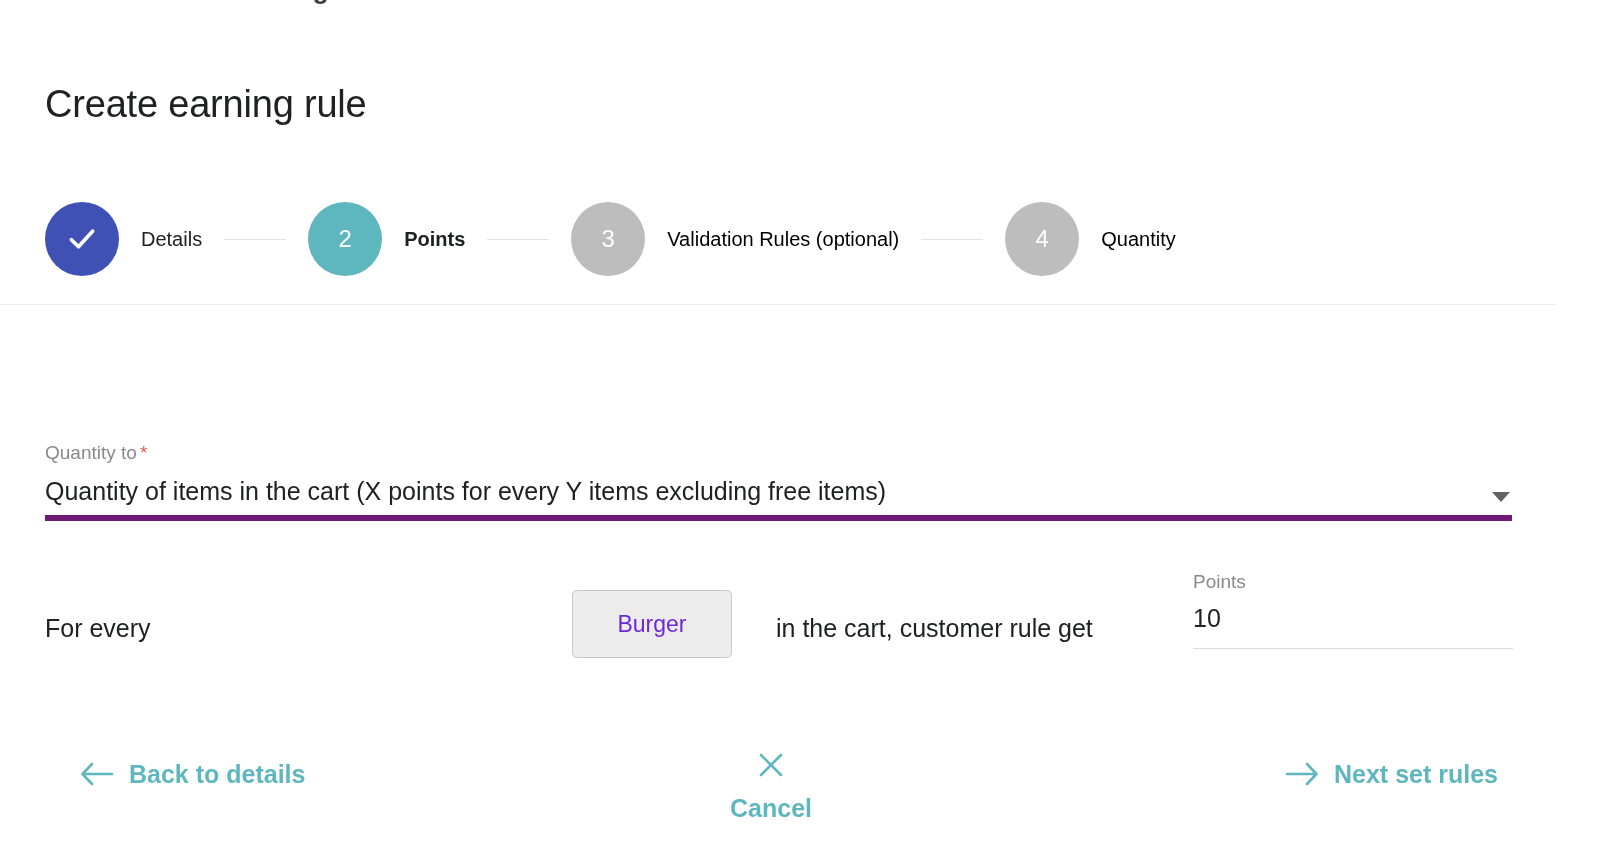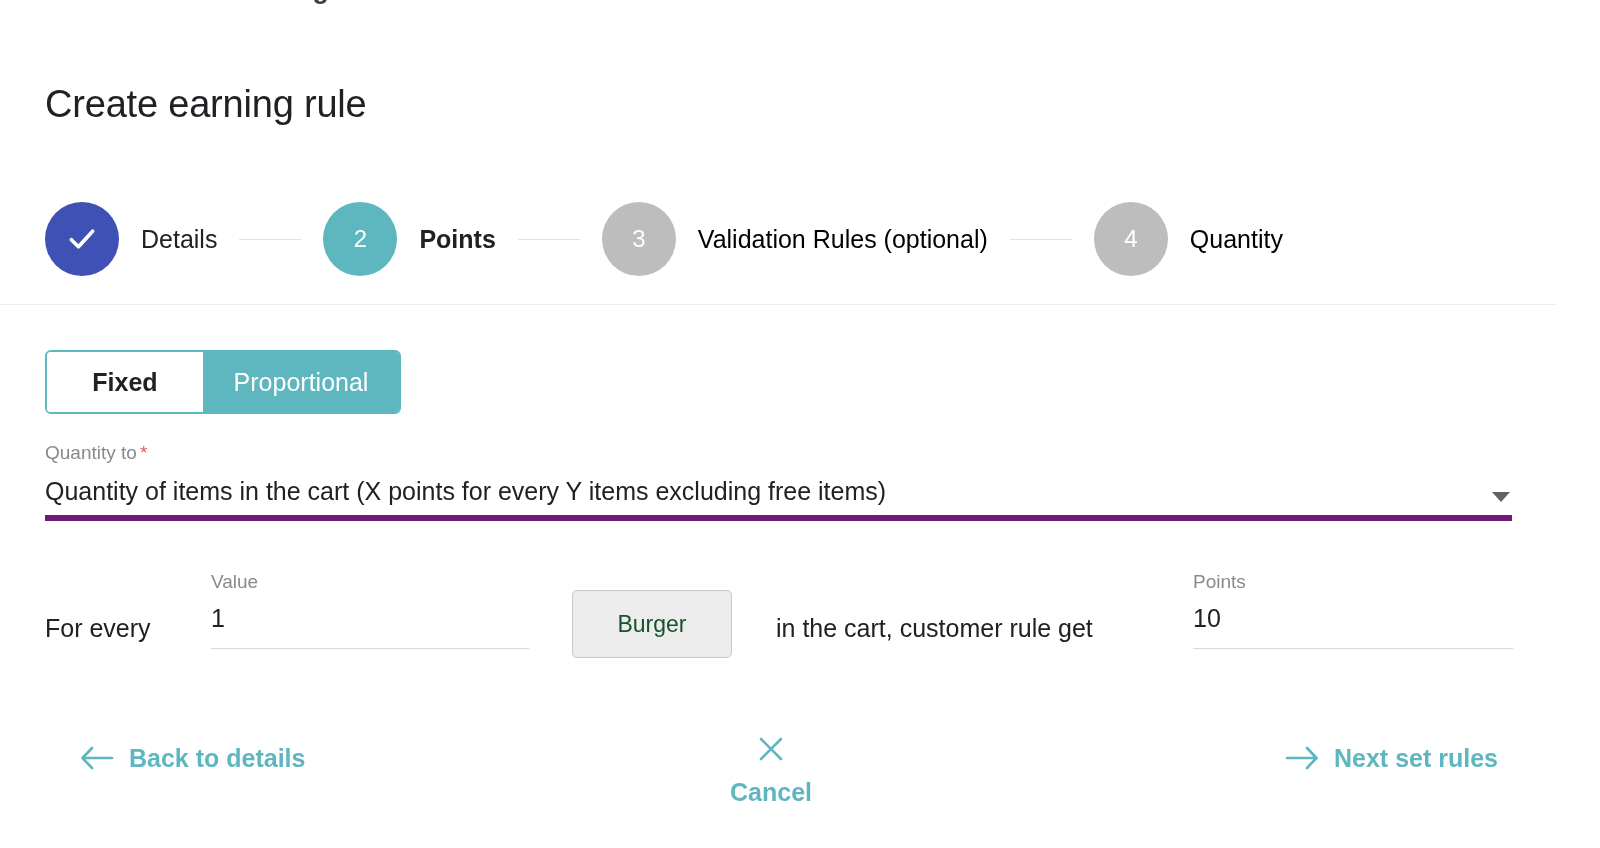--- a/index.html
+++ b/index.html
@@ -83,21 +83,21 @@
   .step-circle.done { background: #3f51b5; }
   .step-circle.active { background: #5eb6bf; }
   .step-circle.todo { background: #bdbdbd; }
   .step-check {
     width: 34px;
     height: 34px;
     display: block;
   }
   .step-label {
     margin-left: 22px;
-    font-size: 25px;
+    font-size: 20px;
     white-space: nowrap;
     color: #202124;
     text-align: center;
   }
   .step-label.muted { color: #000000; }
   .step-label.bold  { font-weight: bold; }
   .step-connector {
     width: 62px;
     height: 1px;
     background: #e3e3e3;
@@ -232,33 +232,33 @@
 
   .picker-btn {
     position: absolute;
     left: 527px;
     top: 21px;
     width: 160px;
     height: 68px;
     background: #ececec;
     border: 1px solid #c9c9c9;
     border-radius: 5px;
-    color: #14532d;
+    color: #6d28d9;
     font-size: 23px;
     display: flex;
     align-items: center;
     justify-content: center;
     cursor: pointer;
   }
 
   
   .actions {
     position: absolute;
     left: 0;
-    top: 726px;
+    top: 742px;
     width: 1556px;
     height: 60px;
   }
   .action {
     position: absolute;
     display: flex;
     align-items: center;
     gap: 15px;
     color: #5eb6bf;
     font-size: 25px;
@@ -312,43 +312,34 @@
 
     <div class="step">
       <div class="step-circle todo">4</div>
       <div class="step-label muted">Quantity</div>
     </div>
 
   </div>
 
   <div class="divider"></div>
 
-  <div class="toggle">
-    <div class="toggle-opt off">Fixed</div>
-    <div class="toggle-opt on">Proportional</div>
-  </div>
 
   <div class="field-label according-label">
     <span>Quantity to</span><span class="req-star">*</span>
   </div>
 
   <div class="select-wrap">
     <div class="select-value">Quantity of items in the cart (X points for every Y items excluding free items)</div>
     <div class="caret"></div>
   </div>
 
   <div class="sentence">
 
     <div class="sent-text sent-foreveryr">For every</div>
 
-    <div class="num-field field-value">
-      <div class="lbl">Value</div>
-      <div class="val">1</div>
-      <div class="underline"></div>
-    </div>
 
     <div class="picker-btn">Burger</div>
 
     <div class="sent-text sent-inthecart">in the cart, customer rule get</div>
 
     <div class="num-field field-points">
       <div class="lbl">Points</div>
       <div class="val">10</div>
       <div class="underline"></div>
     </div>

